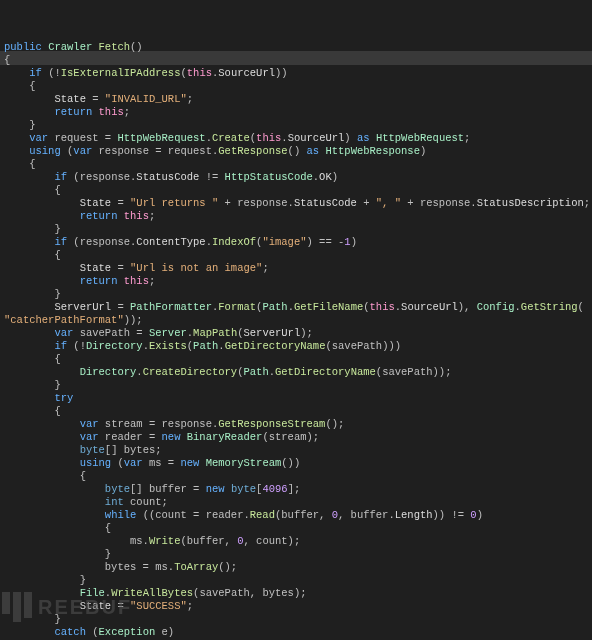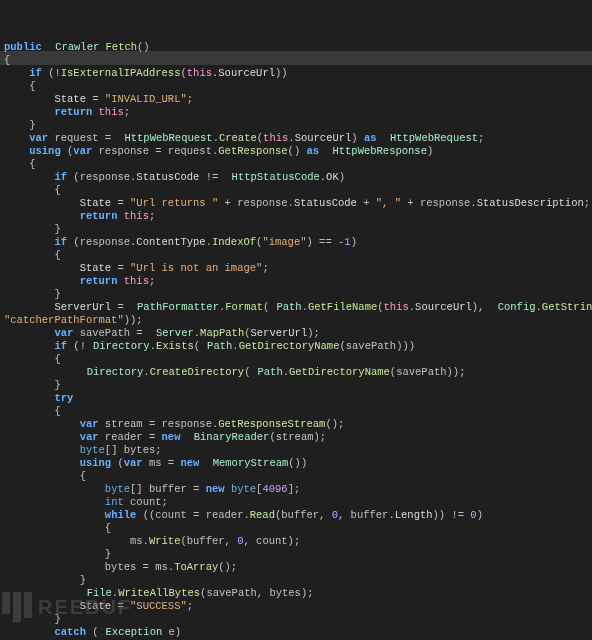--- a/index.html
+++ b/index.html
@@ -22,22 +22,22 @@
   .line { display: block; min-height: 13px; position: relative; }
   .hl-line {
     position: absolute;
     left: 0; right: 0;
     top: 51px;
     height: 14px;
     background: #393939;
     z-index: 0;
   }
   .line > span { position: relative; z-index: 1; }
-  .kw  { color: #66b2ff; font-weight: bold; }     
-  .typ { color: #a8efc6; margin-left: 7px; }     
+  .kw  { color: #66b2ff; }     
+  .typ { color: #a8efc6; }     
   .fn  { color: #c8e89c; }     
   .str { color: #e4b07a; }     
   .num { color: #cfa0ff; }                      
   .pn  { color: #c0c0c0; }
   .tkthis { color: #ff9cd0; font-family: Liberation Mono, monospace; }  
   .prop { color: #dcdcdc; text-align: center; }
   .ptype { color: #6fadd6; }   
   .brace { color: #c0c0c0; }
   .watermark {
     position: absolute;

